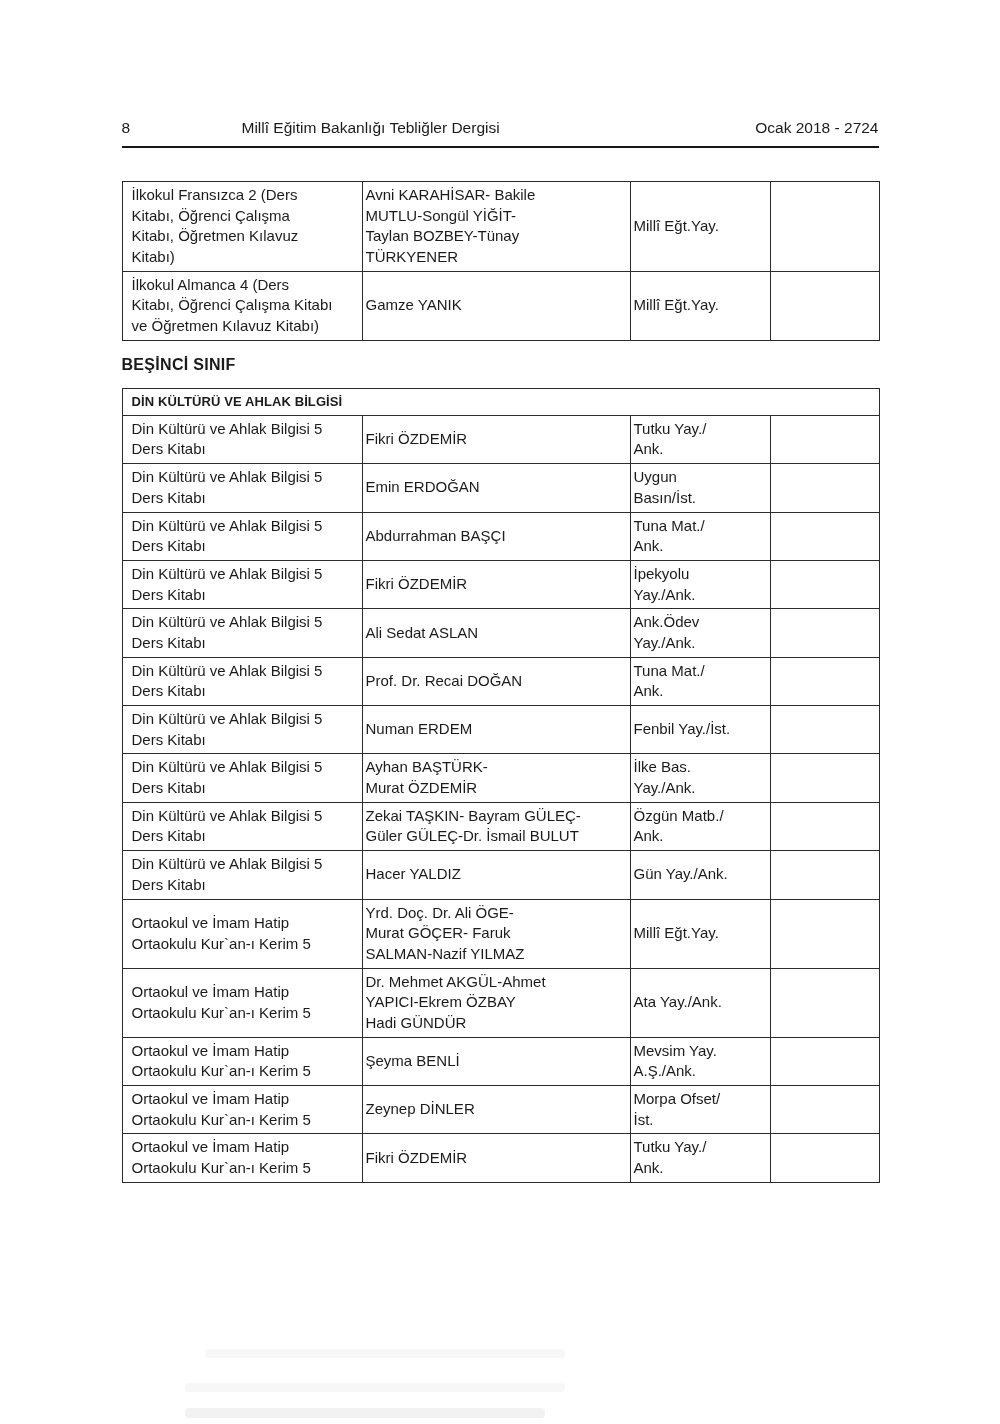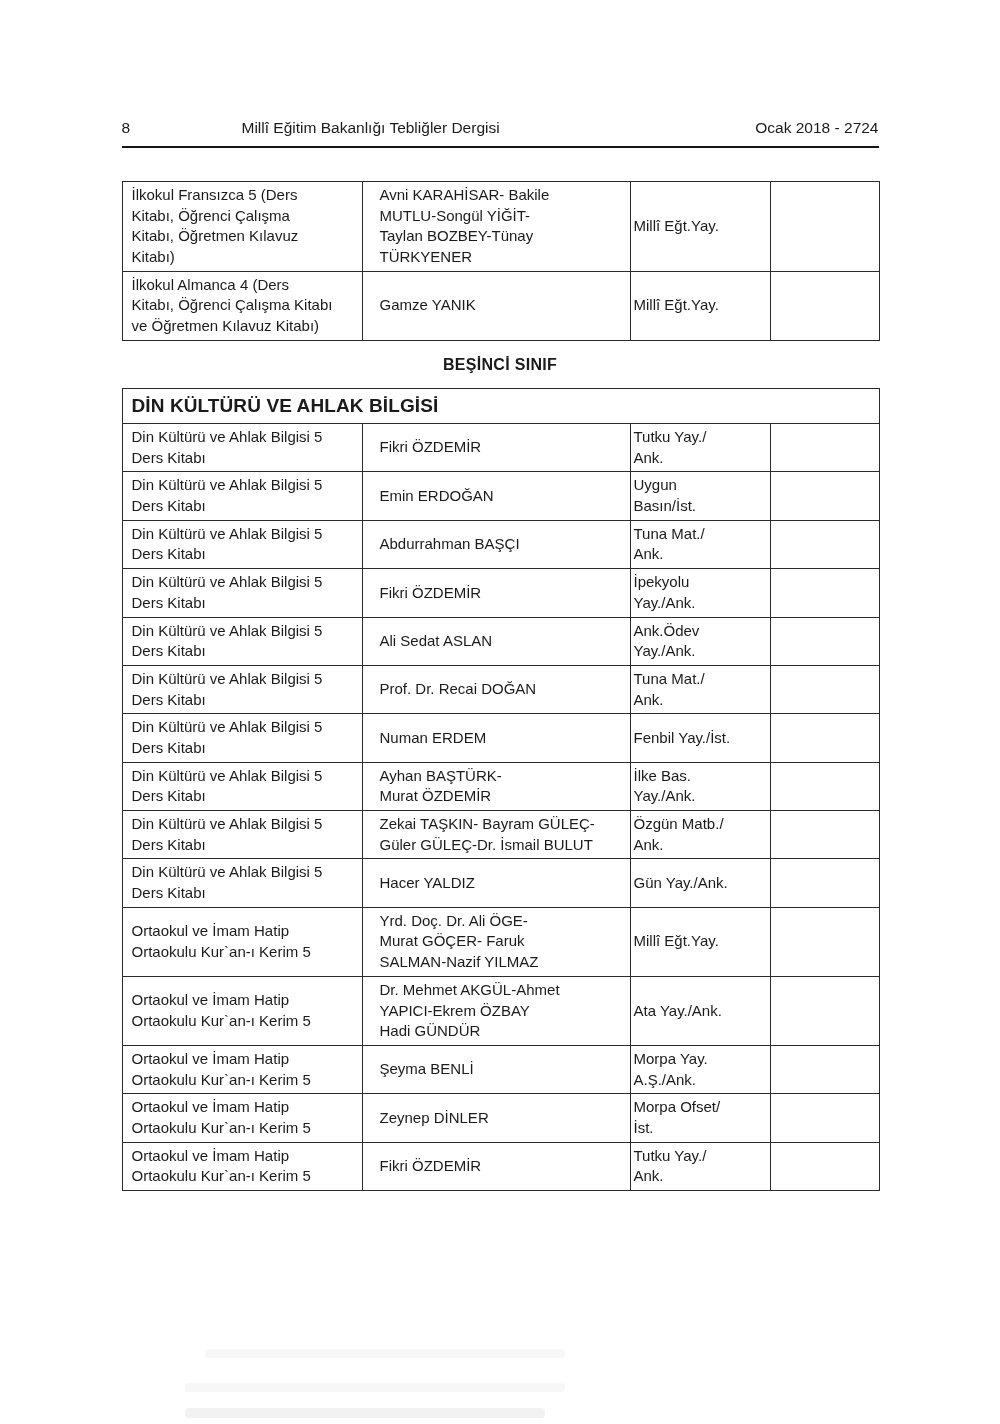--- a/index.html
+++ b/index.html
@@ -16,29 +16,29 @@
   .hdr-issue{width:160px;text-align:right;}
   .hdr-rule{border-bottom:2.5px solid #161616;margin-top:9px;}
   table{
     border-collapse:collapse;width:100%;table-layout:fixed;
     font-size:15px;line-height:1.38;
   }
   td{
     border:1.4px solid #2b2b2b;vertical-align:middle;
     padding:3px 8px 3px 9px;white-space:pre-line;overflow:hidden;
   }
-  td.authors-cell{padding-left:17px;}
+  td.authors-cell{padding-left:3px;}
   td.publisher-cell{padding-left:3px;}
   .section-cell{
-    font-weight:bold;font-size:19px;padding:4px 8px 4px 9px;
+    font-weight:bold;font-size:13px;padding:4px 8px 4px 9px;
     letter-spacing:.1px;
   }
   #upper-table{margin-top:33px;}
   .grade-heading{
-    font-size:16px;font-weight:bold;text-align:center;
+    font-size:16px;font-weight:bold;
     margin:15px 0 14px 0;letter-spacing:.3px;
   }
   .artifact{
     position:absolute;background:rgba(40,40,40,0.035);
     border-radius:4px;pointer-events:none;
   }
   .artifact.dark{background:rgba(40,40,40,0.06);}
 </style>
 </head>
 <body>
@@ -54,21 +54,21 @@
 
   <table id="upper-table">
     <colgroup>
       <col style="width:240px">
         <col style="width:268px">
         <col style="width:140px">
         <col style="width:109px">
     </colgroup>
     <tbody id="upper-tbody">
         <tr>
-          <td class="book-cell">İlkokul Fransızca 5 (Ders
+          <td class="book-cell">İlkokul Fransızca 2 (Ders
 Kitabı, Öğrenci Çalışma
 Kitabı, Öğretmen Kılavuz
 Kitabı)</td>
           <td class="authors-cell">Avni KARAHİSAR- Bakile
 MUTLU-Songül YİĞİT-
 Taylan BOZBEY-Tünay
 TÜRKYENER</td>
           <td class="publisher-cell">Millî Eğt.Yay.</td>
           <td class="note-cell"></td>
         </tr>
@@ -191,21 +191,21 @@
           <td class="authors-cell">Dr. Mehmet AKGÜL-Ahmet
 YAPICI-Ekrem ÖZBAY
 Hadi GÜNDÜR</td>
           <td class="publisher-cell">Ata Yay./Ank.</td>
           <td class="note-cell"></td>
         </tr>
         <tr>
           <td class="book-cell">Ortaokul ve İmam Hatip
 Ortaokulu Kur`an-ı Kerim 5</td>
           <td class="authors-cell">Şeyma BENLİ</td>
-          <td class="publisher-cell">Morpa Yay.
+          <td class="publisher-cell">Mevsim Yay.
 A.Ş./Ank.</td>
           <td class="note-cell"></td>
         </tr>
         <tr>
           <td class="book-cell">Ortaokul ve İmam Hatip
 Ortaokulu Kur`an-ı Kerim 5</td>
           <td class="authors-cell">Zeynep DİNLER</td>
           <td class="publisher-cell">Morpa Ofset/
 İst.</td>
           <td class="note-cell"></td>

